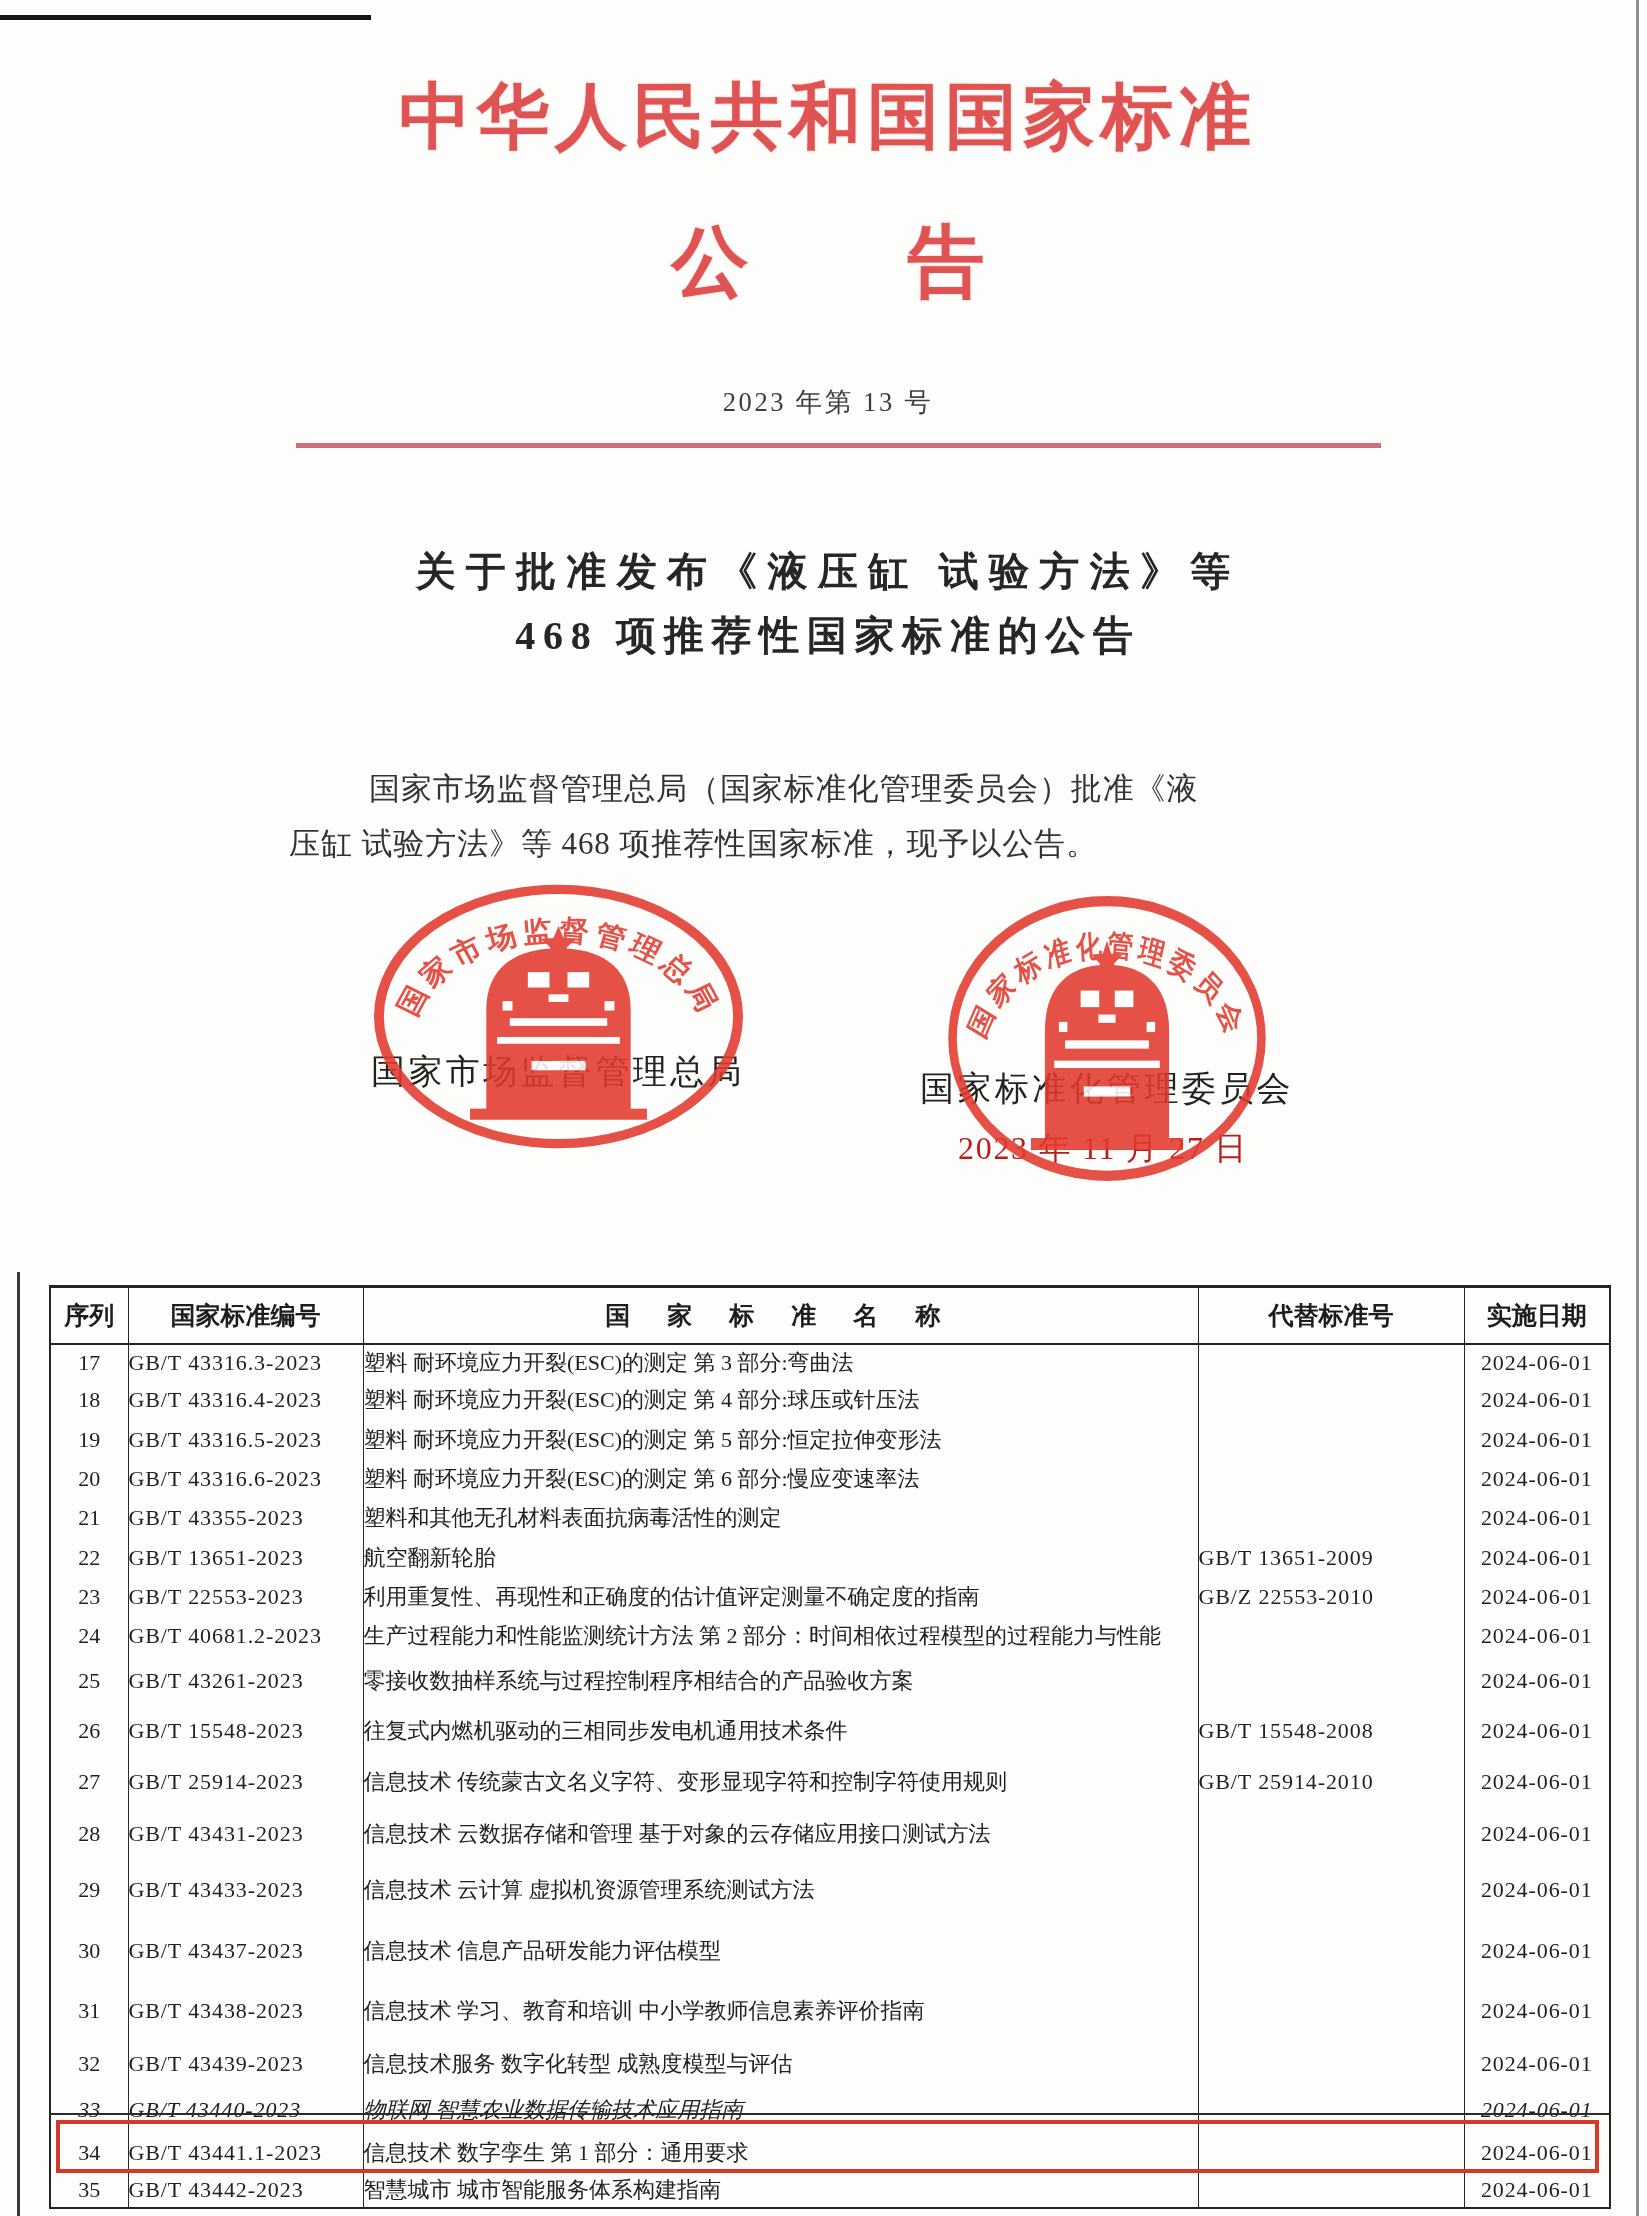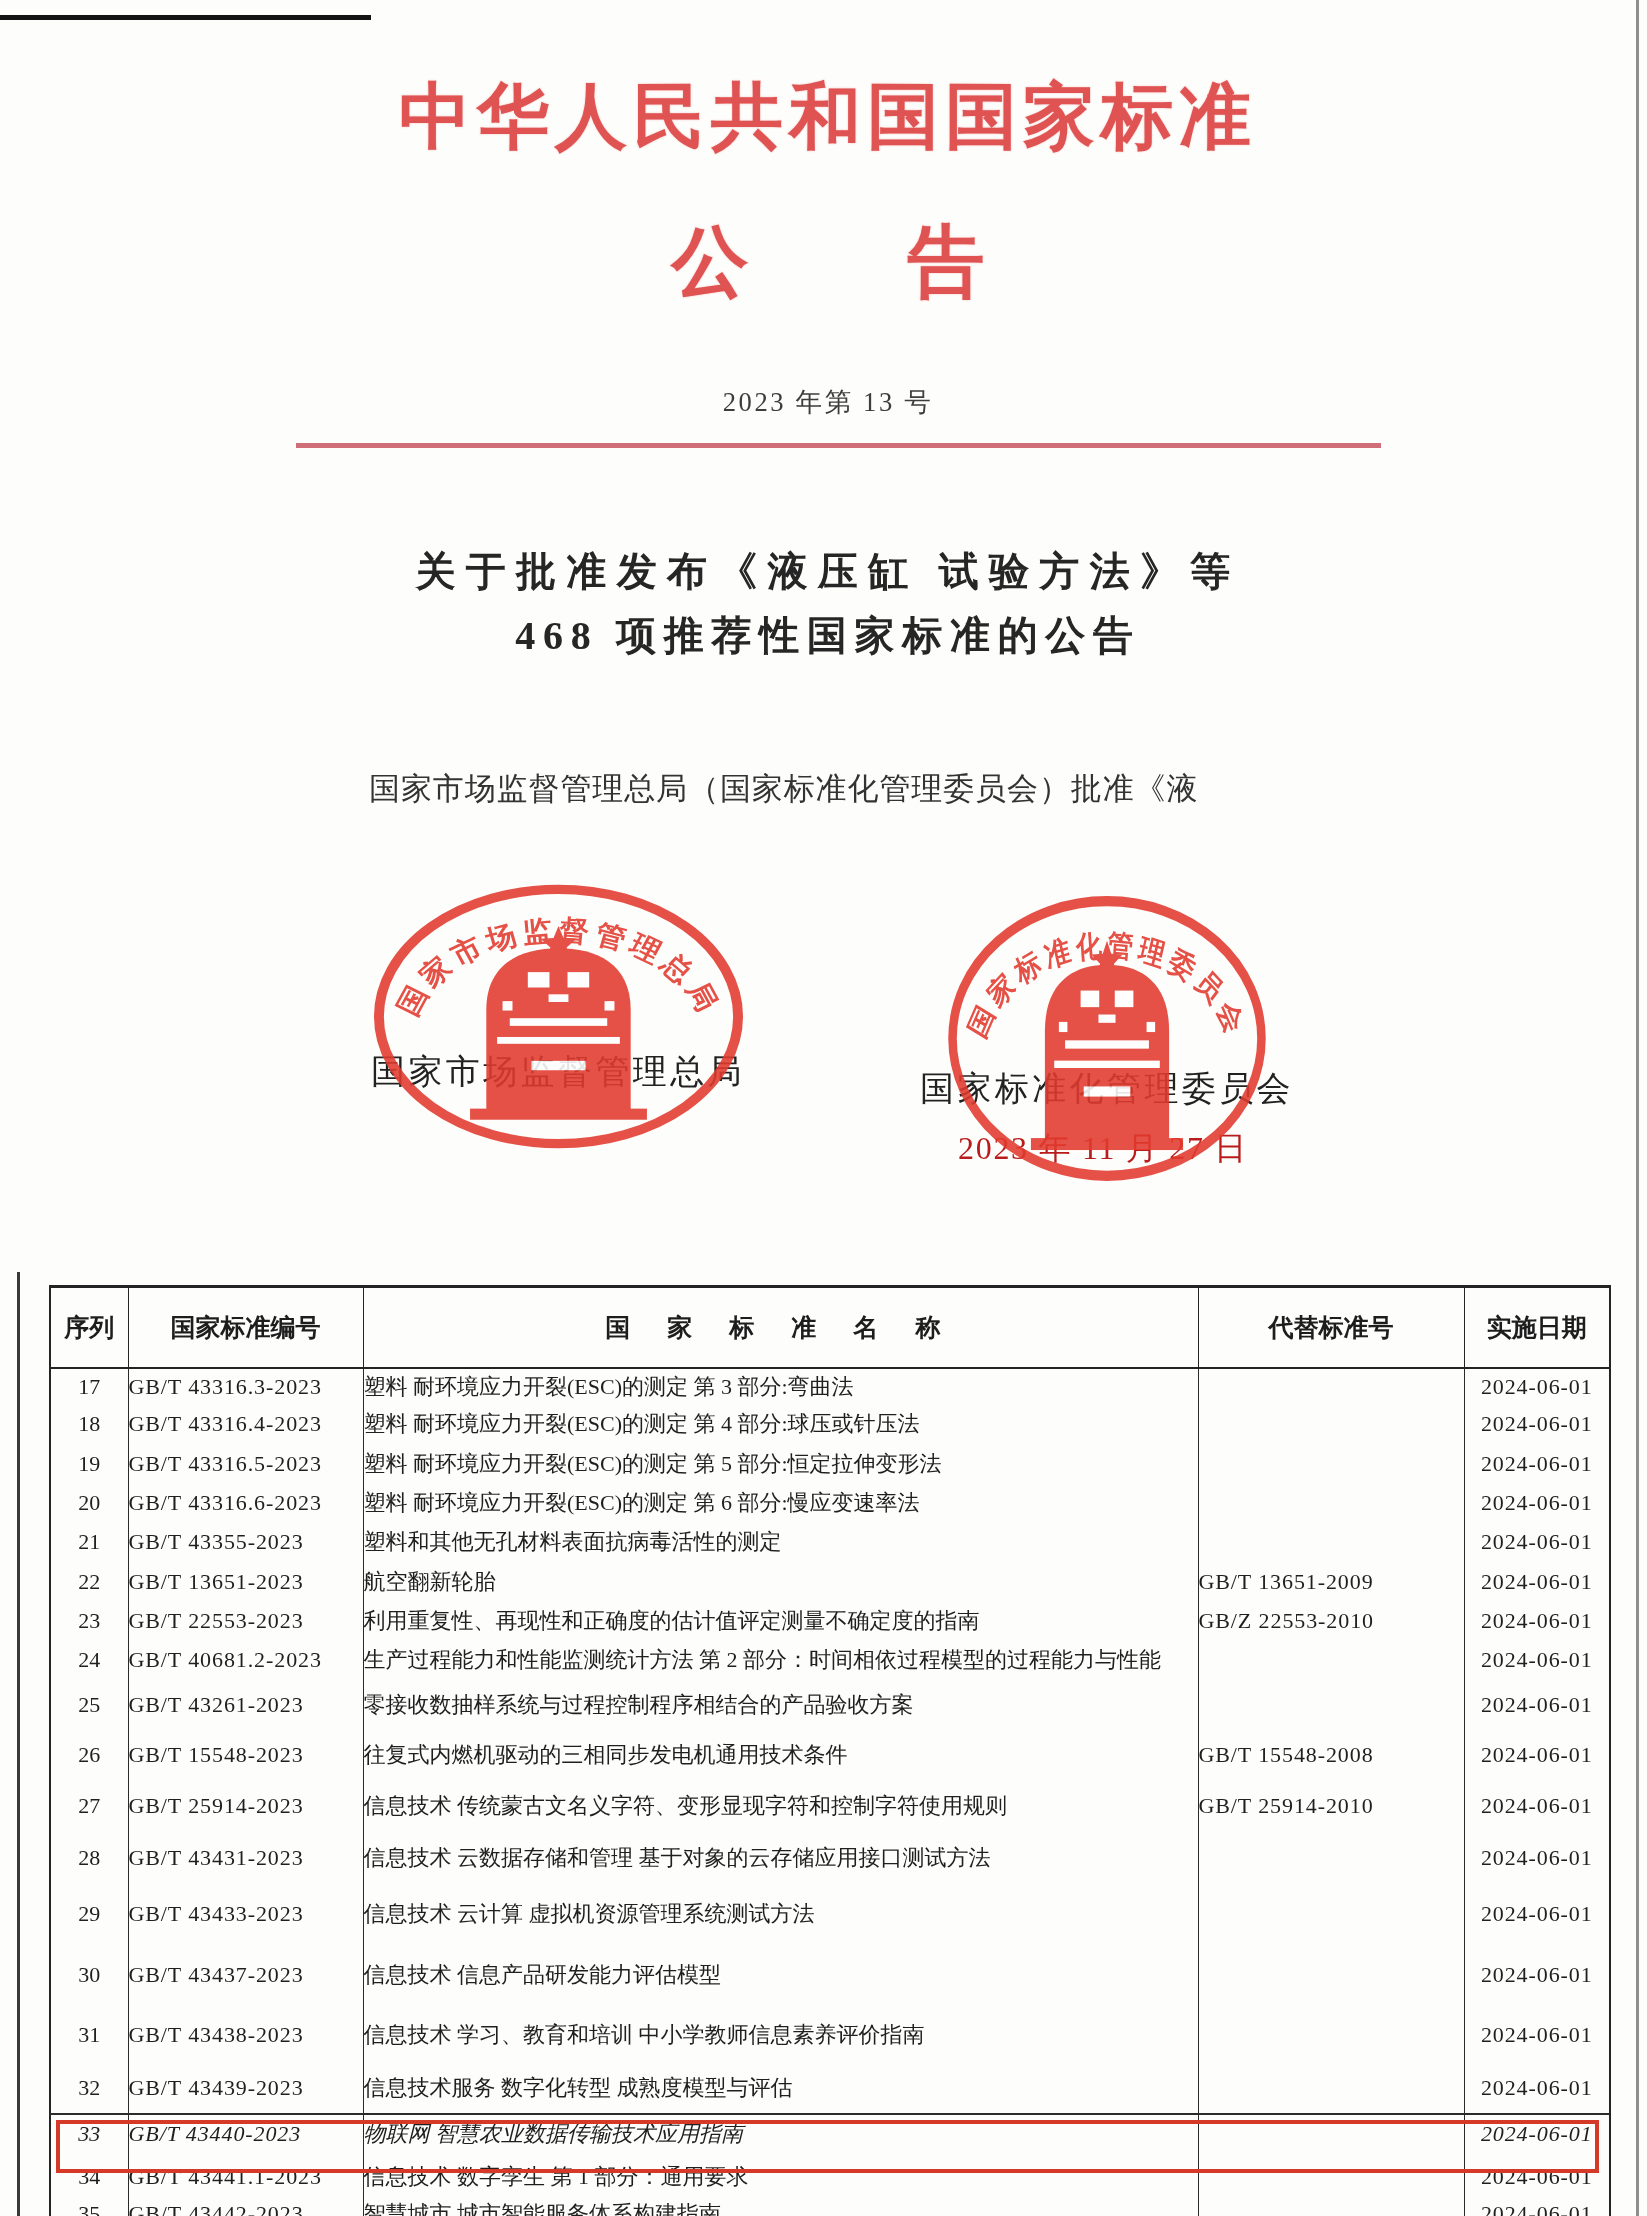--- a/index.html
+++ b/index.html
@@ -49,21 +49,21 @@
   svg.seal.right-seal{left:944px;top:891px;width:326px;height:295px;}
   
   table.std{
     position:absolute;left:49px;top:1285px;width:1560px;
     border-collapse:collapse;table-layout:fixed;
     border:2.6px solid #242424;border-top-width:3.4px;
   }
   table.std th{
     border:1.7px solid #242424;border-bottom:2.6px solid #242424;
     height:55px;font-size:25px;font-weight:bold;color:#1d1d1d;
-    text-align:center;padding:12px;
+    text-align:center;padding:0;
   }
   th.name-h{letter-spacing:15.4px;}
   table.std td{
     border-left:1.7px solid #2a2a2a;border-right:1.7px solid #2a2a2a;
     border-top:none;border-bottom:none;
     font-size:22px;color:#1f1f1f;padding:0;vertical-align:middle;
     white-space:nowrap;overflow:hidden;
   }
   td.seq-cell{text-align:center;}
   td.code-cell{padding-left:12px;letter-spacing:0.9px;}
@@ -90,20 +90,21 @@
     <span>公</span>
     <span>告</span>
   </div>
   <div class="issue-no">2023 年第 13 号</div>
   <div class="pink-divider"></div>
 
   <div class="heading l1">关于批准发布《液压缸  试验方法》等</div>
   <div class="heading l2">468 项推荐性国家标准的公告</div>
 
   <div class="body-line b1">国家市场监督管理总局（国家标准化管理委员会）批准《液</div>
+  <div class="body-line b2">压缸  试验方法》等 468 项推荐性国家标准，现予以公告。</div>
 
   <div class="seal-caption left">国家市场监督管理总局</div>
   <div class="seal-caption right">国家标准化管理委员会</div>
   <div class="doc-date">2023 年 11 月 27 日</div>
 
   <svg class="seal left-seal" viewBox="-210 -160 420 320" preserveAspectRatio="none">
     <defs>
         <path id="arcL" d="M -158 40 A 160 112 0 1 1 158 40" fill="none"></path>
       </defs>
     <ellipse cx="0" cy="0" rx="199" ry="149" fill="none" stroke="#e23a2e" stroke-width="11"></ellipse>

